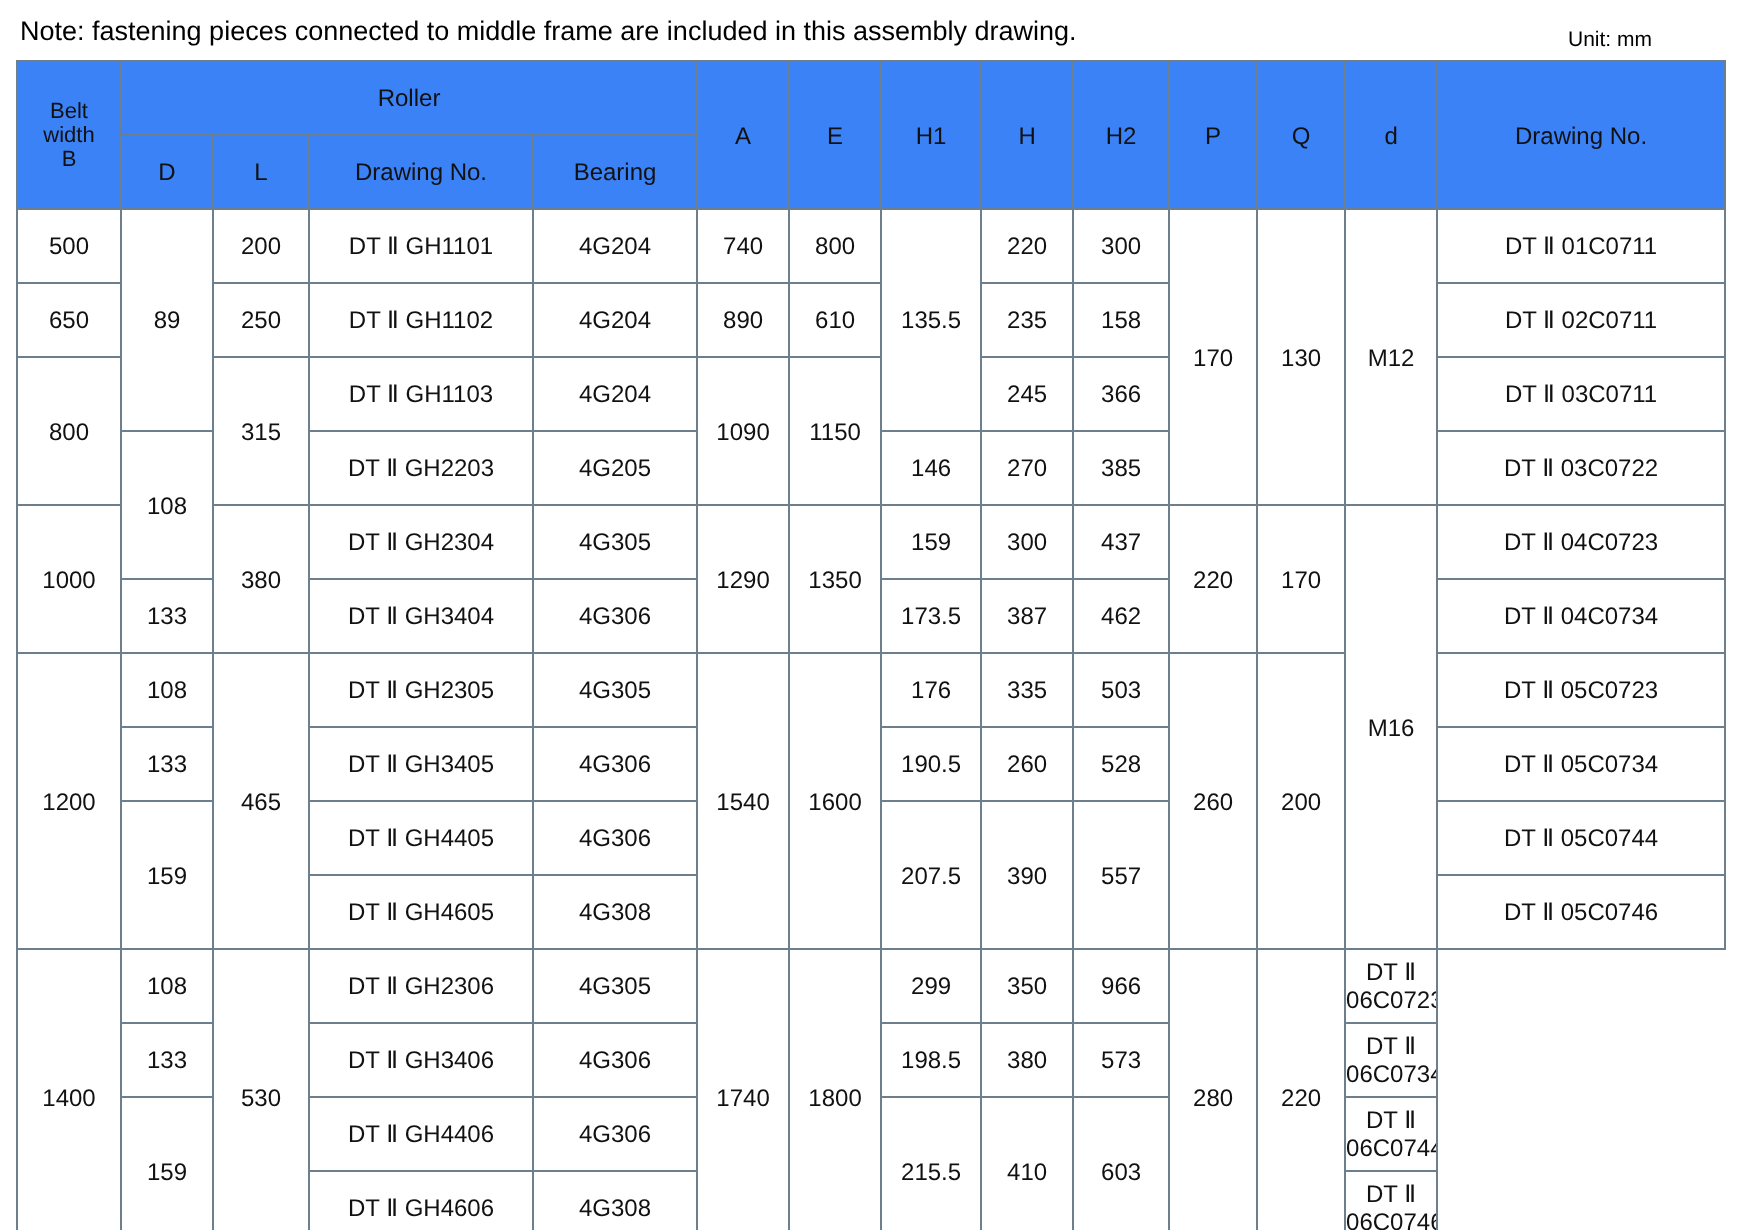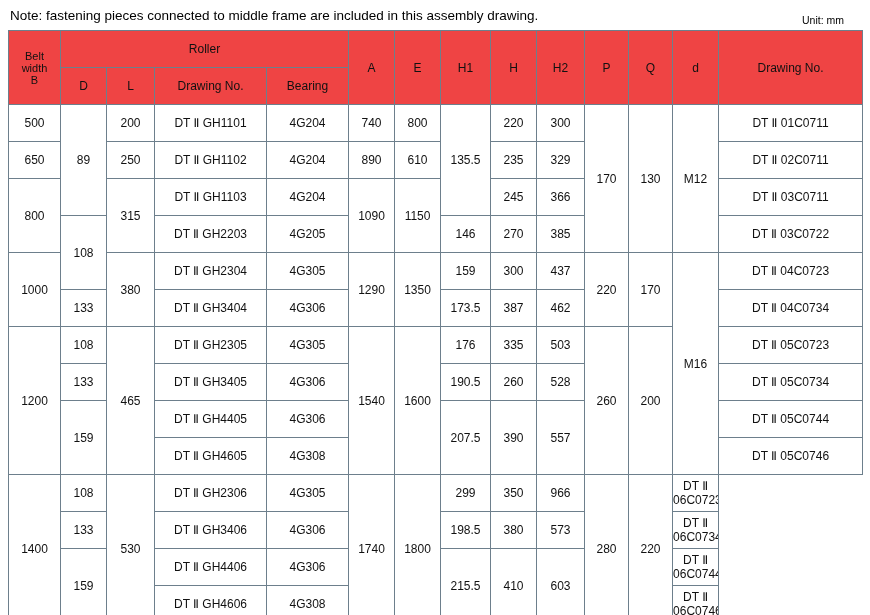--- a/index.html
+++ b/index.html
@@ -23,21 +23,21 @@
   }
   .note {
     font-size: 13.5px;
     color: #000;
     line-height: 16px;
     margin: 2px 0 0 2px;
     white-space: nowrap;
   }
   .unit {
     position: absolute;
-    right: 10px;
+    right: 28px;
     top: 14px;
     font-size: 10.5px;
     color: #000;
   }
   table.spec {
     border-collapse: collapse;
     margin-top: 6px;
     table-layout: fixed;
     width: 854px;
   }
@@ -47,21 +47,21 @@
     vertical-align: middle;
     font-size: 12px;
     font-weight: normal;
     color: #111;
     padding: 0;
     height: 36px;
     line-height: 14px;
     overflow: hidden;
   }
   thead th {
-    background: #ef4444;
+    background: #3b82f6;
     font-size: 11.5px;
     height: 19px;
   }
   thead th.tall {
     height: 38px;
   }
   thead th.small {
     font-size: 11px;
     line-height: 12px;
   }
@@ -153,21 +153,21 @@
       </tr>
 
       <tr>
         <td>650</td>
         <td>250</td>
         <td>DT Ⅱ GH1102</td>
         <td>4G204</td>
         <td>890</td>
         <td>610</td>
         <td>235</td>
-        <td>329</td>
+        <td>158</td>
         <td>DT Ⅱ 02C0711</td>
       </tr>
 
       <tr>
         <td rowspan="2">800</td>
         <td rowspan="2">315</td>
         <td>DT Ⅱ GH1103</td>
         <td>4G204</td>
         <td rowspan="2">1090</td>
         <td rowspan="2">1150</td>

